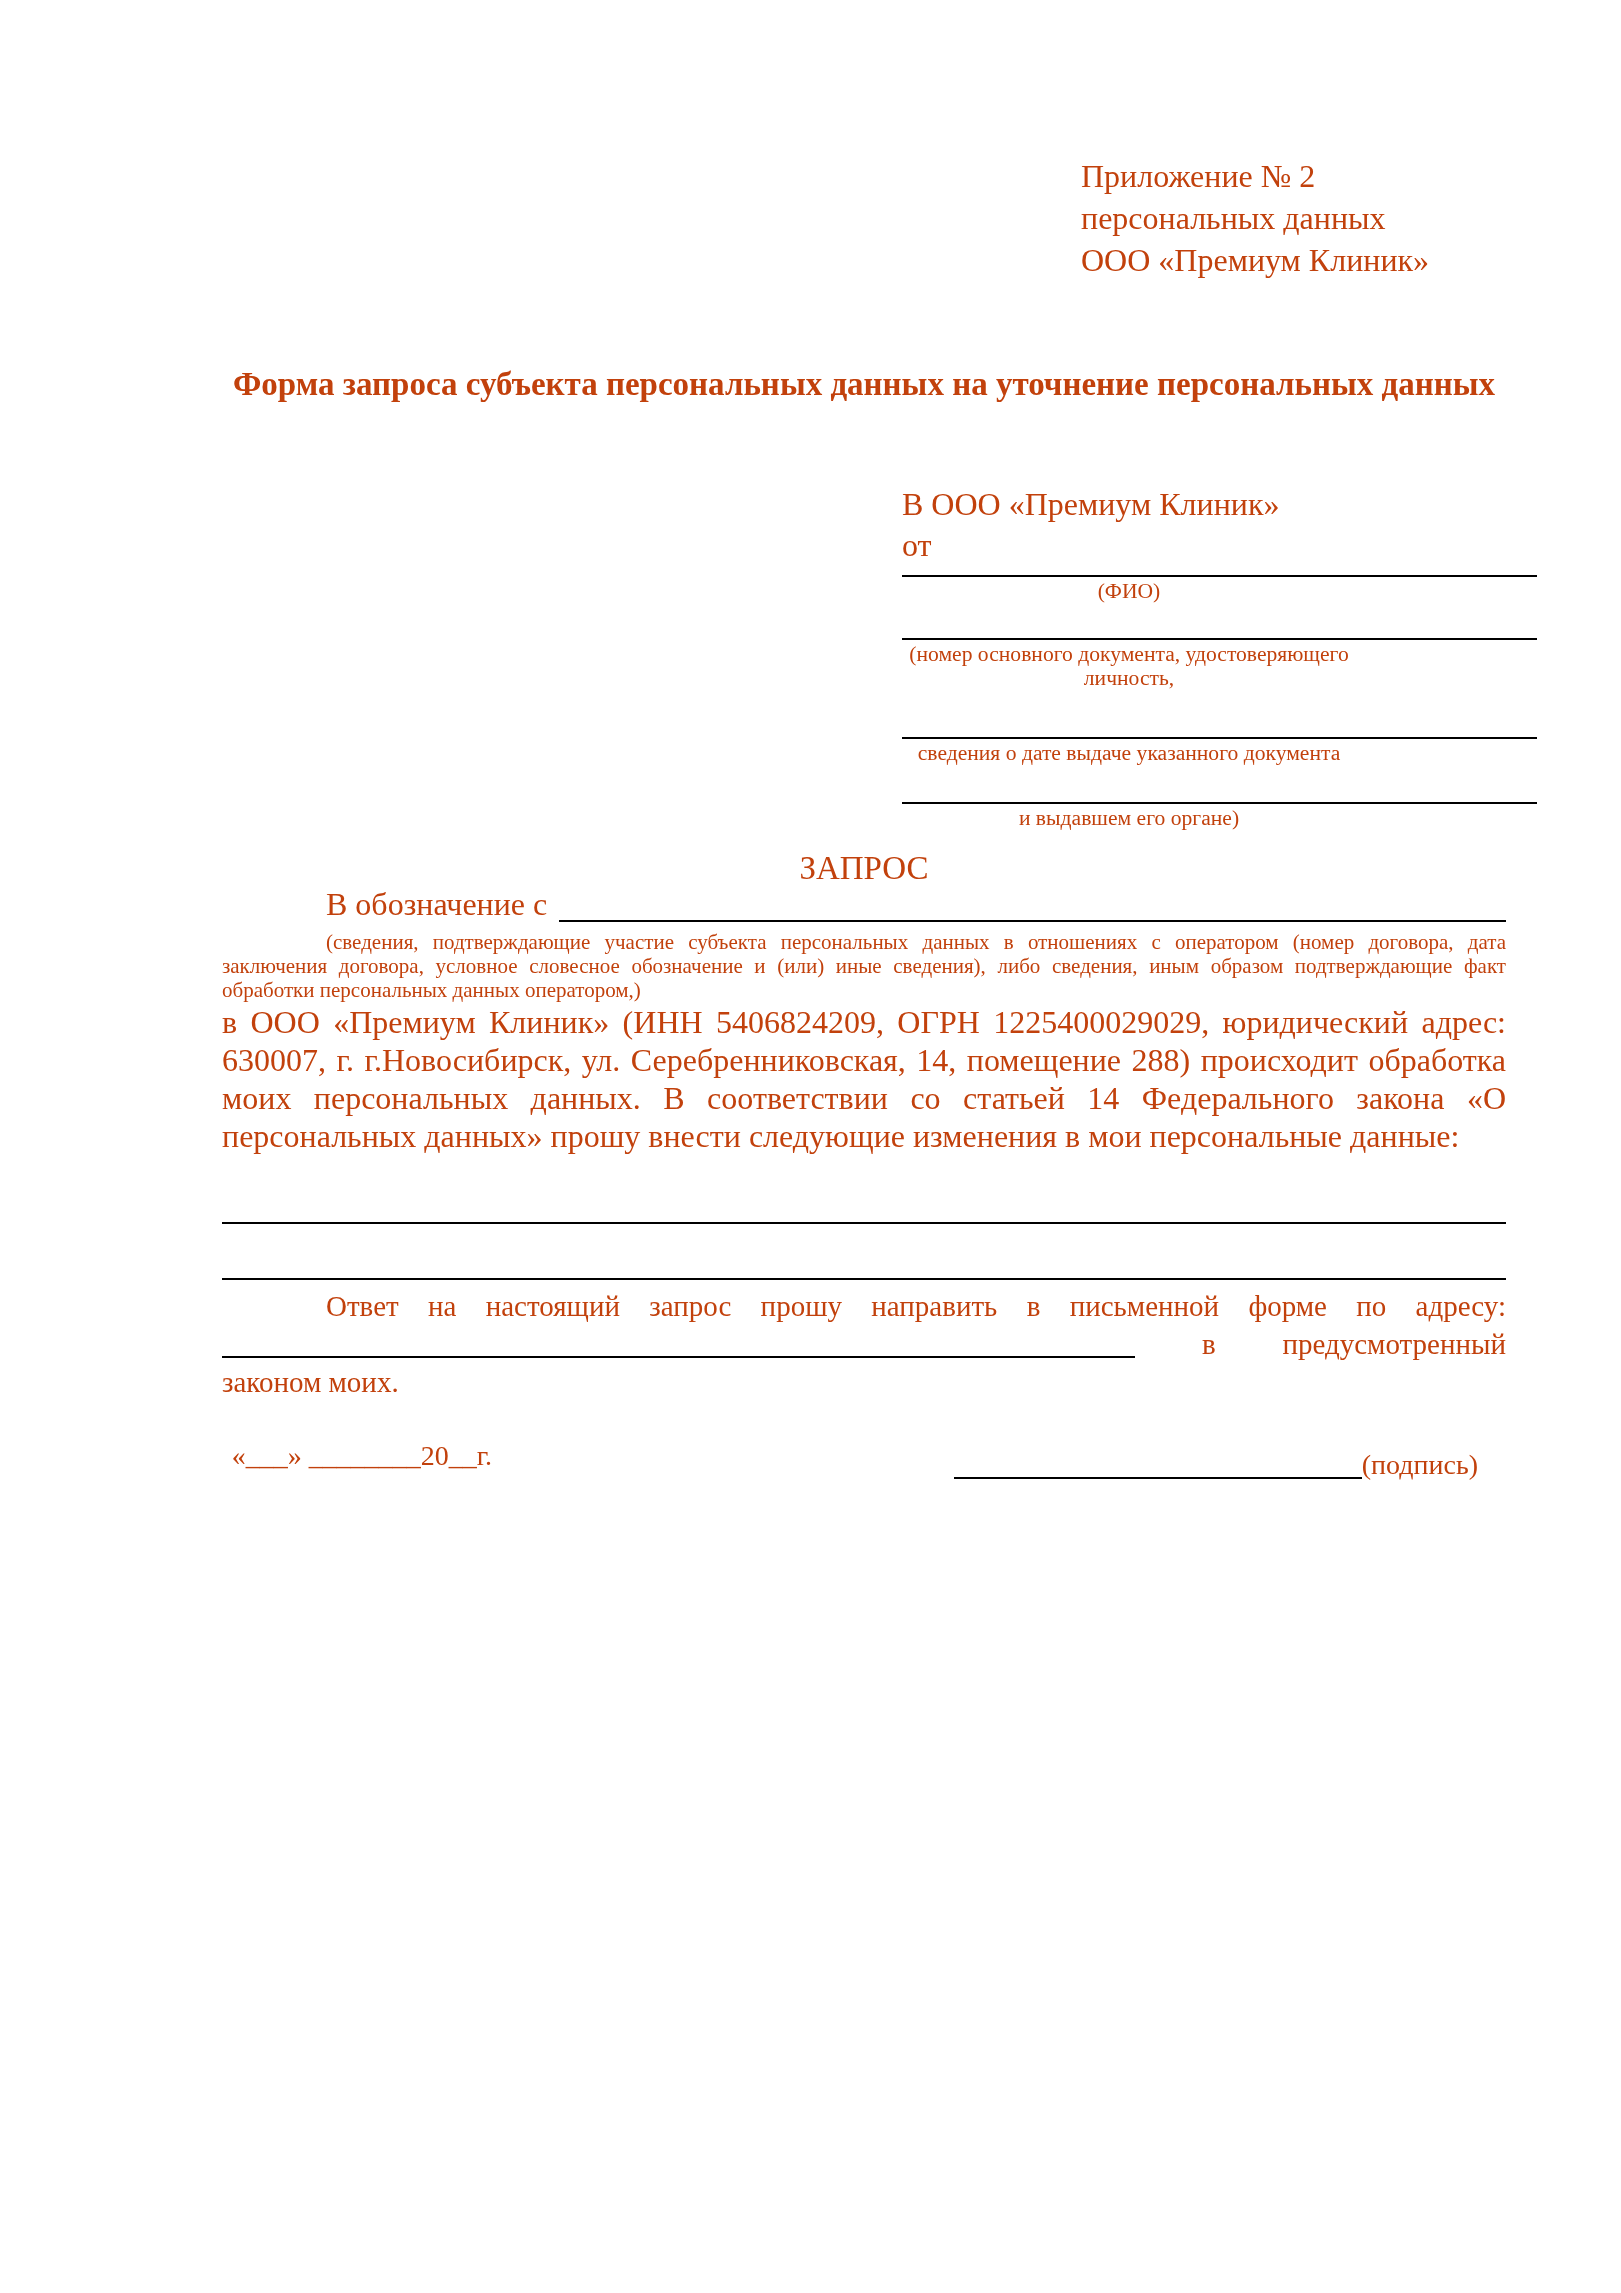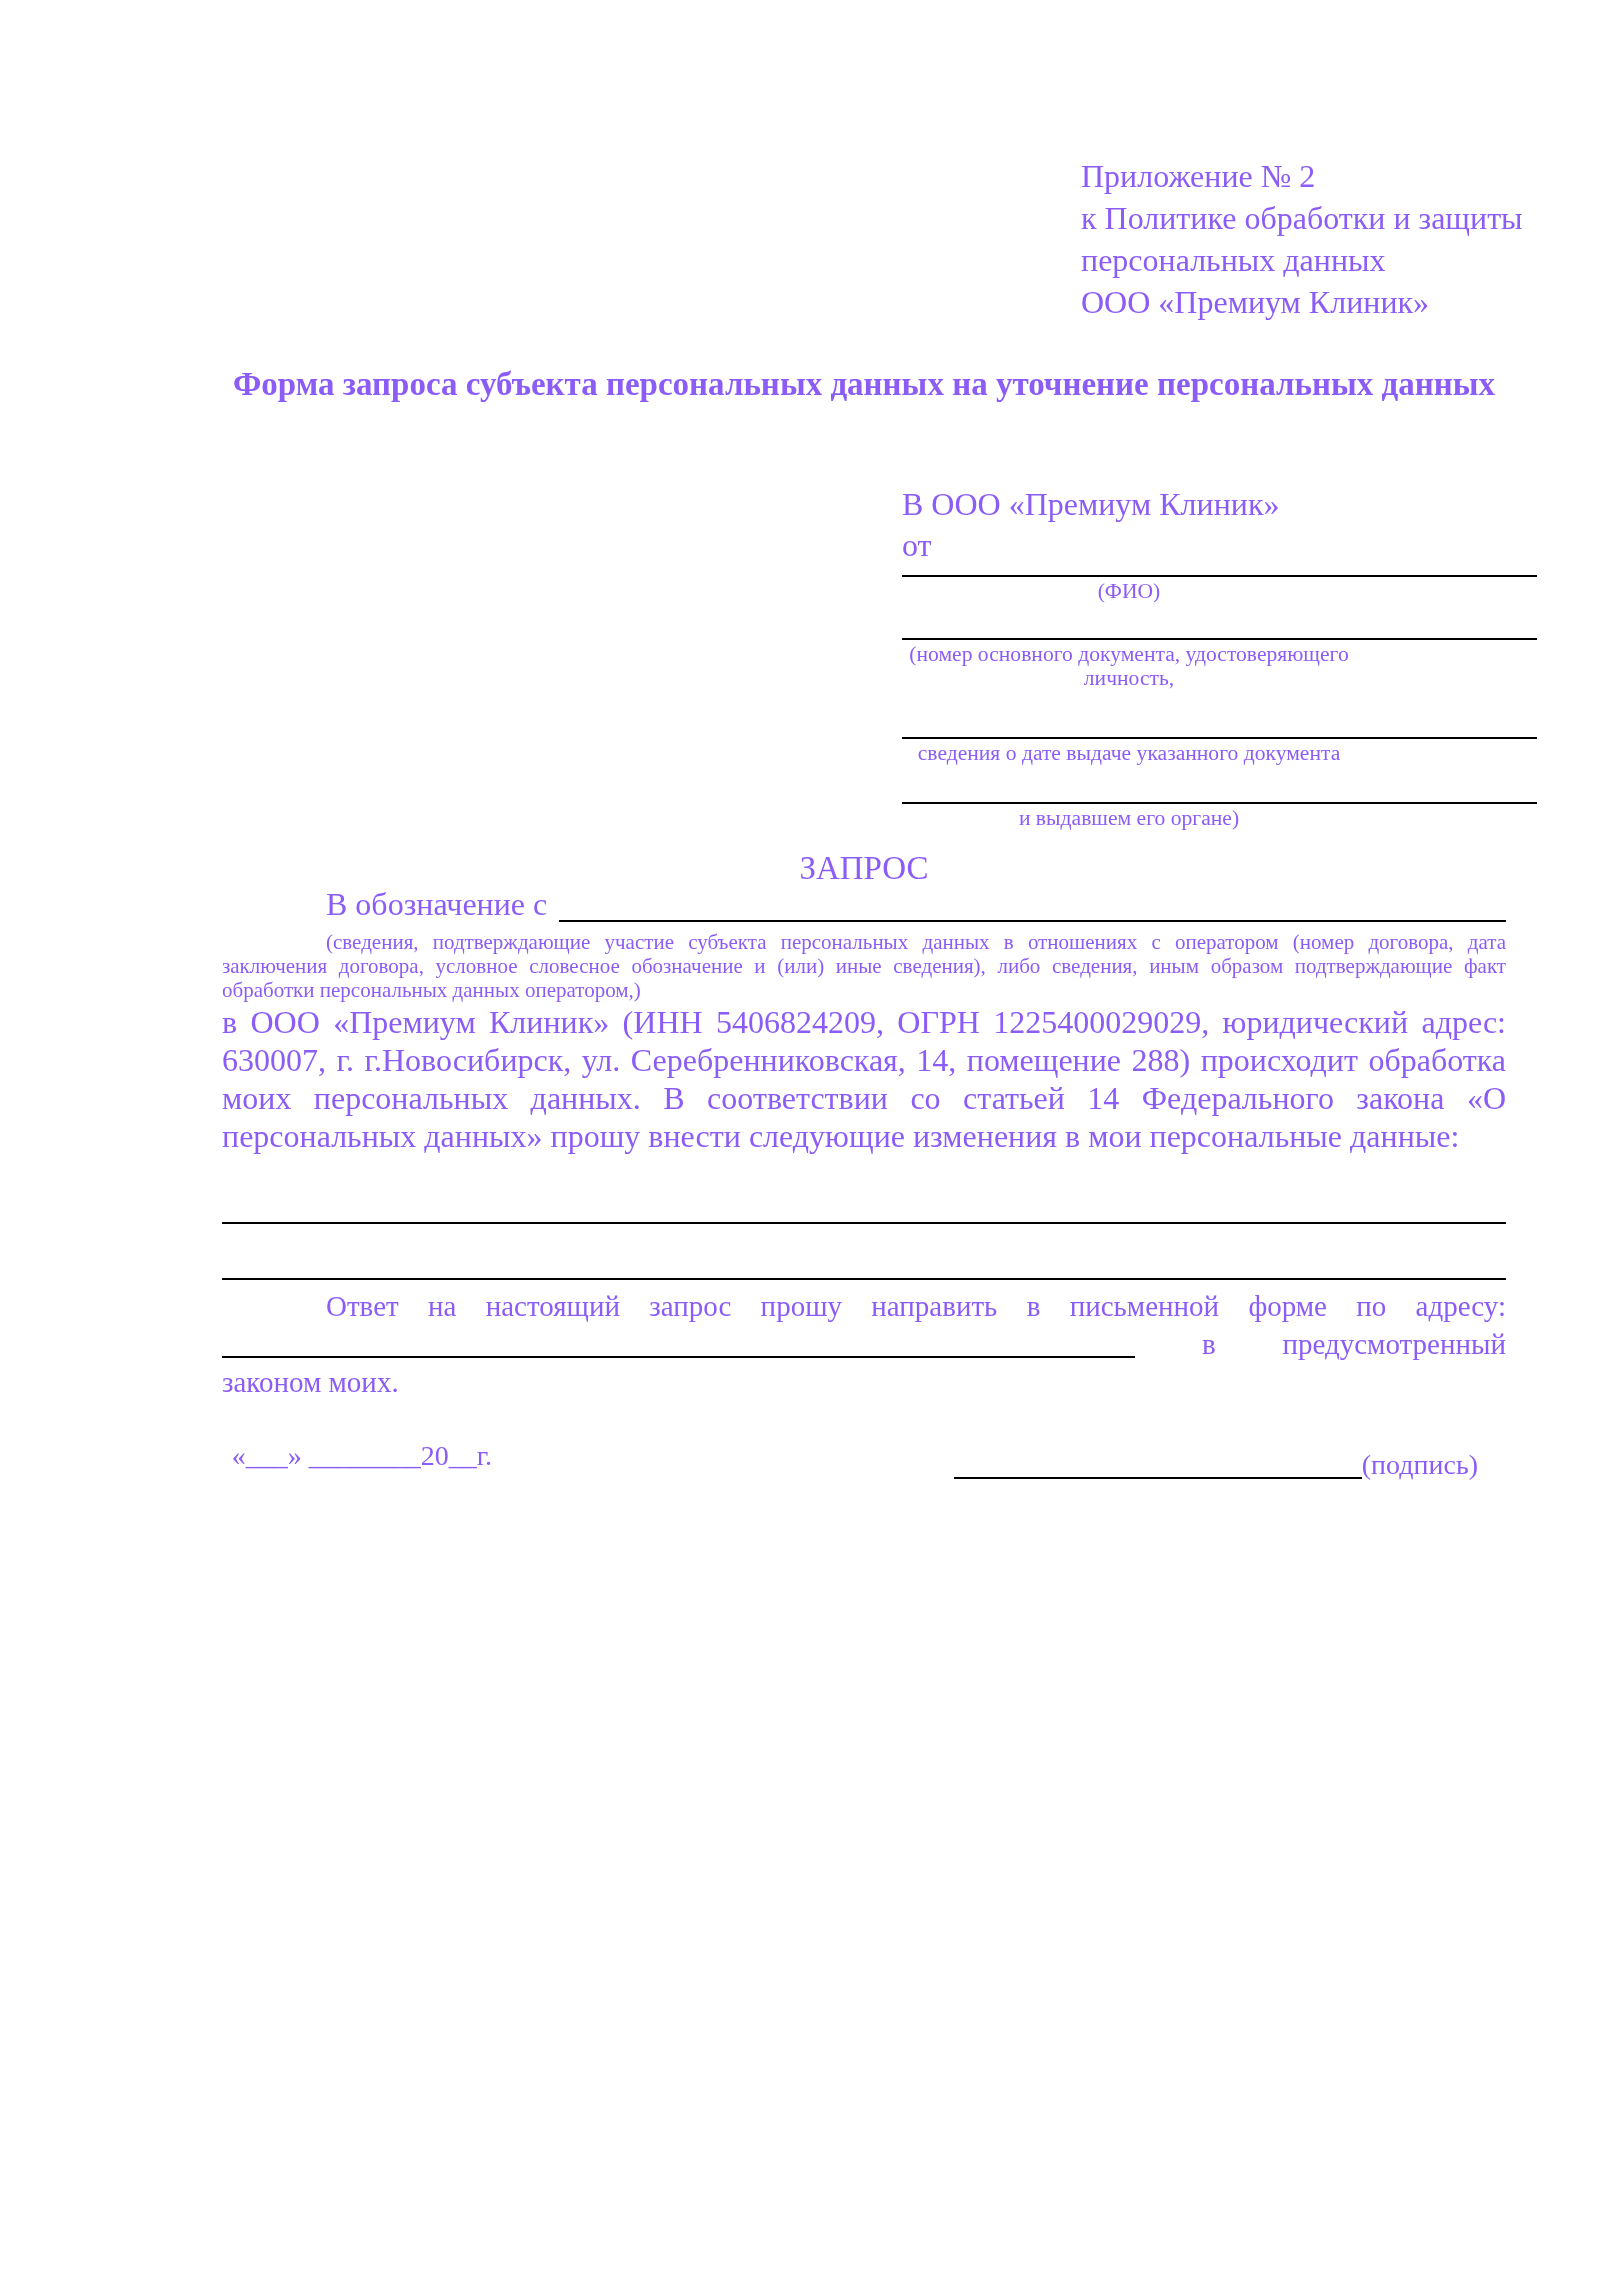--- a/index.html
+++ b/index.html
@@ -2,21 +2,21 @@
 <html lang="ru"><head>
 <meta charset="utf-8">
 <style>
   html, body { margin: 0; padding: 0; background: #e8e8e8; }
   .page {
     position: relative;
     width: 1621px;
     height: 2294px;
     background: #ffffff;
     font-family: "Liberation Serif", "DejaVu Serif", serif;
-    color: #8b5cf6;
+    color: #c2410c;
     overflow: hidden;
   }
   .abs { position: absolute; }
 
   
   .header-block {
     left: 1081px; top: 155px;
     font-size: 32px; line-height: 42px;
     white-space: nowrap;
   }
@@ -95,21 +95,20 @@
   .sig-rule { width: 408px; border-bottom: 2.9px solid #000; margin-bottom: 2px; height: 0; }
   .sig-caption { white-space: nowrap; margin-top: 9px; }
 </style>
 </head>
 <body>
 
 <div class="page">
 
   <div class="abs header-block">
     <div>Приложение № 2</div>
-    <div>к Политике обработки и защиты</div>
     <div>персональных данных</div>
     <div>ООО «Премиум Клиник»</div>
   </div>
 
   <div class="abs doc-title">Форма запроса субъекта персональных данных на уточнение персональных данных</div>
 
   <div class="abs recipient">
     <div>В ООО «Премиум Клиник»</div>
     <div>от</div>
 

